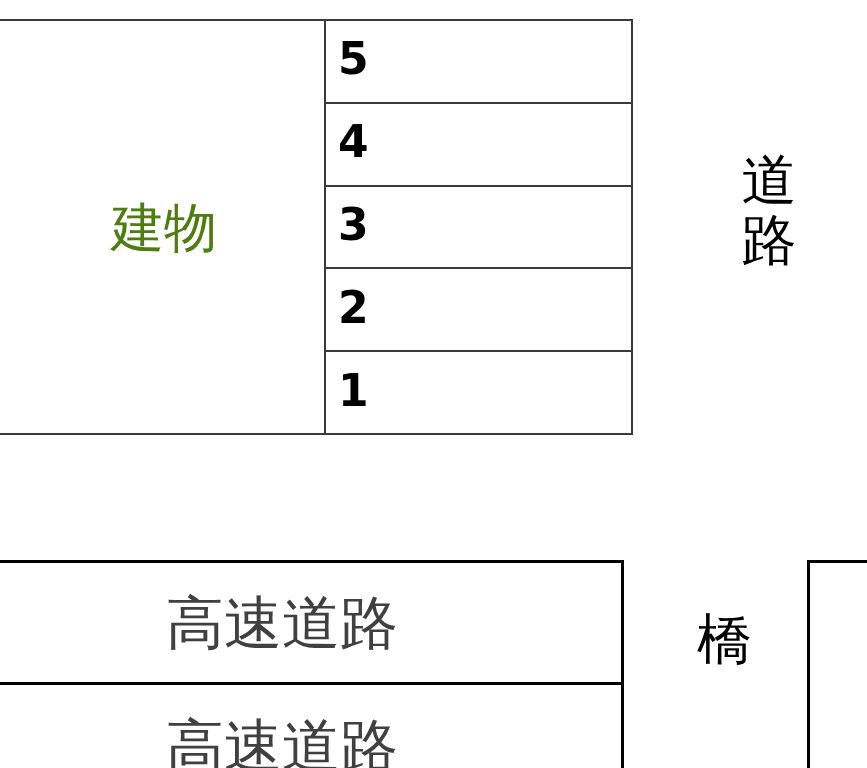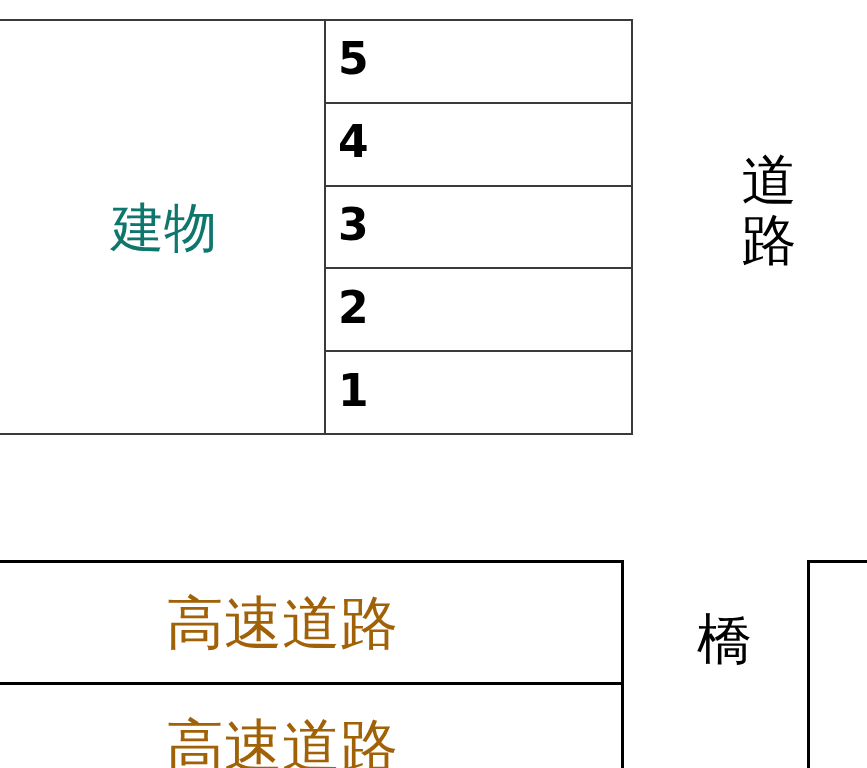--- a/index.html
+++ b/index.html
@@ -34,21 +34,21 @@
     box-sizing: border-box;
     border-right: 2px solid #3a3a3a;
     display: flex;
     align-items: center;
     justify-content: center;
   }
   .building-label {
     font-size: 53px;
     line-height: 1;
     letter-spacing: 0px;
-    color: #0f766e;
+    color: #4d7c0f;
     white-space: nowrap;
     transform: translateX(7px);
   }
   .floors-col {
     flex: 1;
     display: flex;
     flex-direction: column;
     box-sizing: border-box;
   }
   .floor-row {
@@ -104,21 +104,21 @@
     display: flex;
     align-items: center;
     justify-content: center;
   }
   .highway-row:last-child {
     border-bottom: none;
   }
   .highway-label {
     font-size: 58px;
     line-height: 1;
-    color: #a16207;
+    color: #404040;
     white-space: nowrap;
     transform: translateX(-25px);
   }
 
   
   .bridge-label {
     position: absolute;
     left: 697px;
     top: 612px;
     font-size: 55px;

